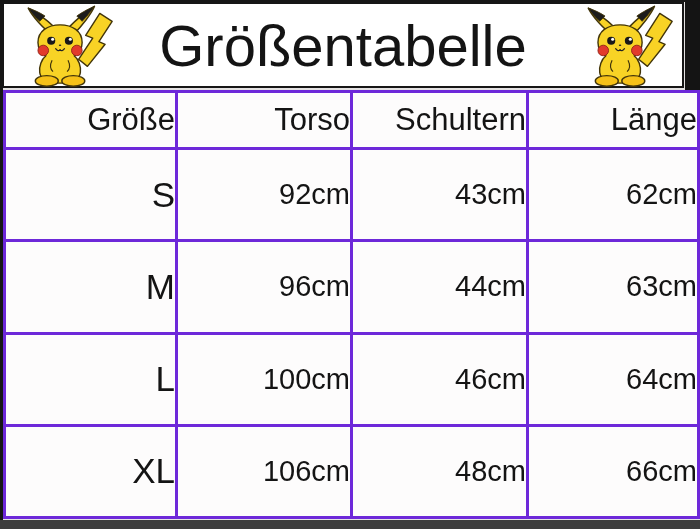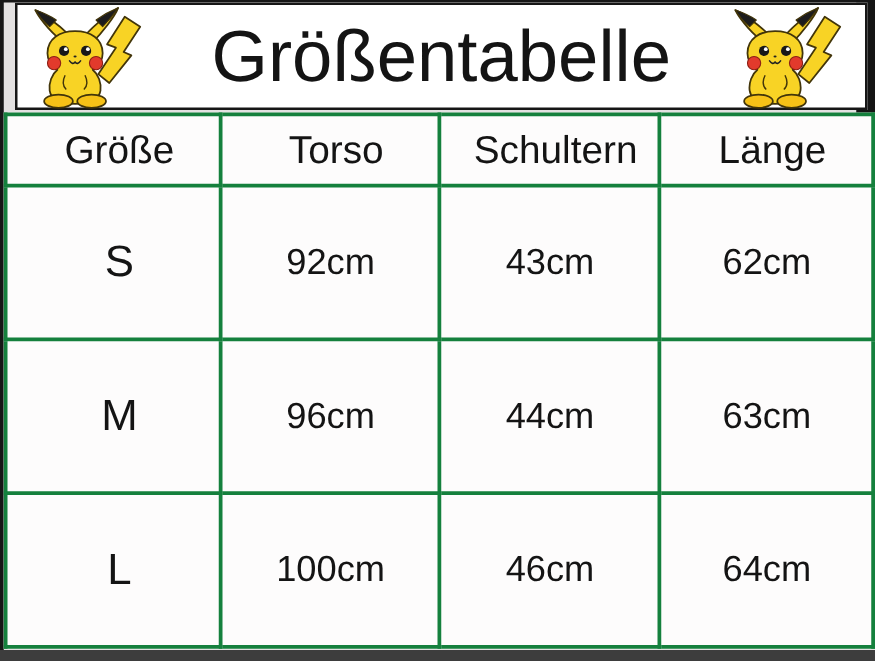--- a/index.html
+++ b/index.html
@@ -12,21 +12,21 @@
     overflow:hidden;
   }
   
   .edge-left   { position:absolute; left:0; top:0; width:3px; height:521px; background:#161616; }
   .edge-top    { position:absolute; left:0; top:0; width:700px; height:2px; background:#161616; }
   .strip-right { position:absolute; left:685px; top:0; width:15px; height:91px; background:#141414; }
   .strip-bottom{ position:absolute; left:0; top:520px; width:700px; height:9px; background:#3d3d3d; }
 
   
   .title-box {
-    position:absolute; left:12px; top:2px;
+    position:absolute; left:2px; top:2px;
     width:678px; height:82px;
     background:#ffffff;
     border:2px solid #161616;
     display:flex; align-items:center; justify-content:center;
   }
   .page-title {
     font-size:58px;
     letter-spacing:0px;
     line-height:1;
     padding-top:2px;
@@ -38,23 +38,23 @@
 
   
   table.size-table {
     position:absolute; left:3px; top:90px;
     width:694px; height:429px;
     border-collapse:collapse;
     table-layout:fixed;
     background:#fdfcfc;
   }
   .size-table th, .size-table td {
-    border:3px solid #15803d;
+    border:3px solid #6d28d9;
     vertical-align:middle;
-    text-align:center;
+    text-align:right;
     white-space:nowrap;
     overflow:hidden;
     padding:0 0 0 10px;
   }
   .size-table thead tr { height:57px; }
   .size-table tbody tr { height:61px; }
   .size-table th { font-weight:400; font-size:31px; }
   td.size-cell { font-size:35px; }
   td.val-cell  { font-size:29px; padding-left:1px; }
 </style>
@@ -136,14 +136,20 @@
       <td class="val-cell">96cm</td>
       <td class="val-cell">44cm</td>
       <td class="val-cell">63cm</td>
     </tr>
     <tr>
       <td class="size-cell">L</td>
       <td class="val-cell">100cm</td>
       <td class="val-cell">46cm</td>
       <td class="val-cell">64cm</td>
     </tr>
+    <tr>
+      <td class="size-cell">XL</td>
+      <td class="val-cell">106cm</td>
+      <td class="val-cell">48cm</td>
+      <td class="val-cell">66cm</td>
+    </tr>
   </tbody>
 </table>
 
 </body></html>

